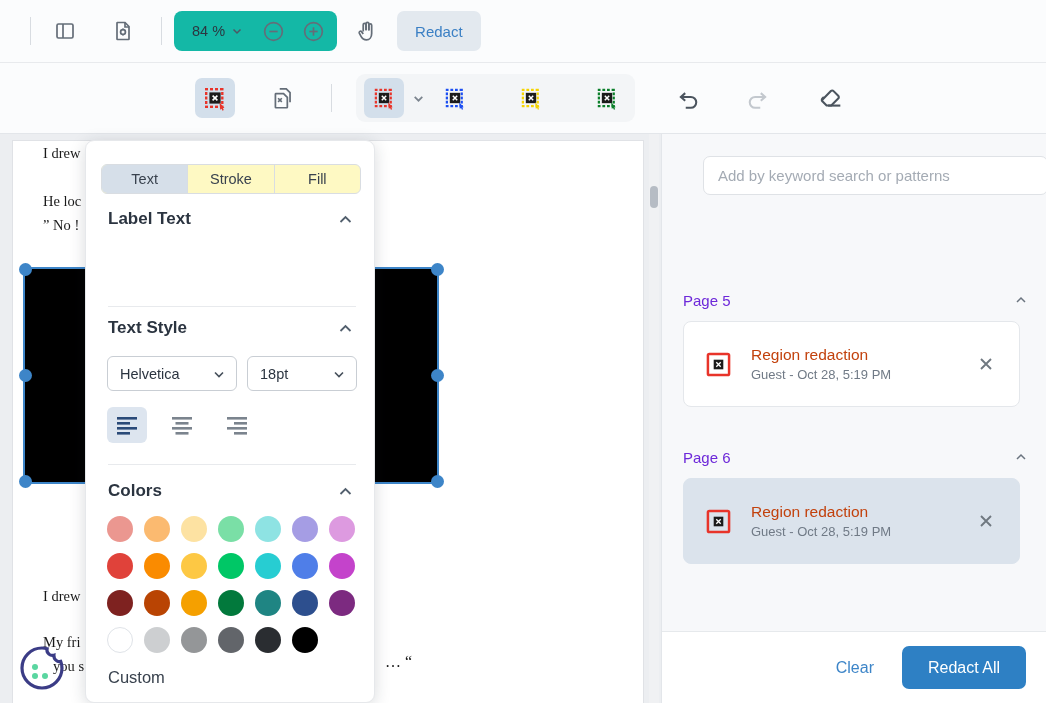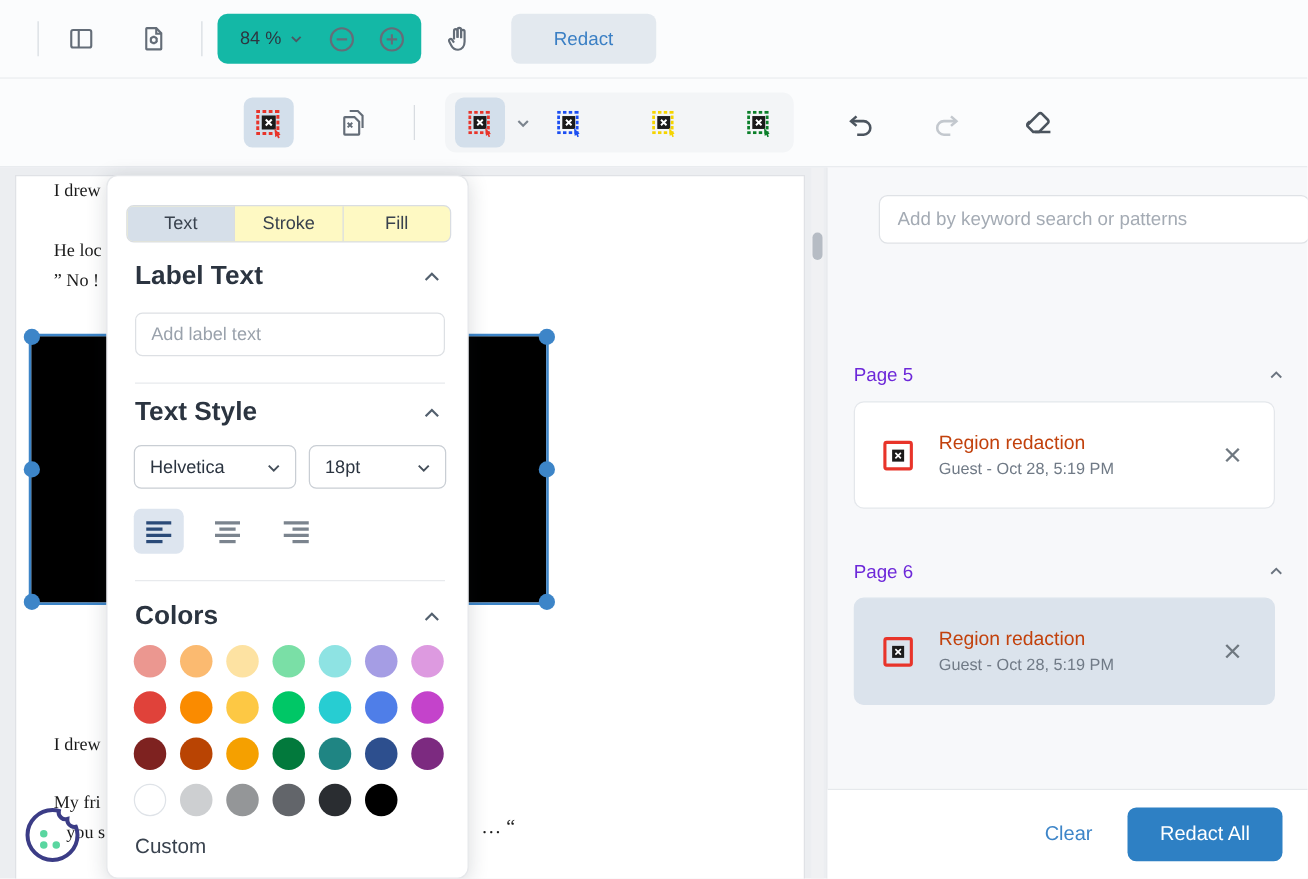--- a/index.html
+++ b/index.html
@@ -42,26 +42,26 @@
     height: 40px; padding: 0 4px;
     margin-left: 4px;
   }
   .zoom-value {
     display: flex; align-items: center; gap: 6px;
     font-size: 14.5px; color: #2d3640;
     padding: 0 10px 0 14px; cursor: pointer;
     height: 40px;
   }
   .redact-btn {
-    margin-left: 22px;
+    margin-left: 10px;
     background: #e3e9ef;
     color: #3a7fc4;
     font-size: 15px;
     border: none; border-radius: 7px;
-    height: 40px; padding: 0 34px;
+    height: 40px; padding: 0 18px;
     cursor: pointer;
     font-family: "Liberation Sans", sans-serif;
   }
 
   
   .toolbar-second {
     position: absolute; left: 0; top: 63px;
     width: 1046px; height: 71px;
     background: #fbfcfd;
     border-bottom: 1px solid #e3e6ea;
@@ -240,21 +240,21 @@
     border-right: 1px solid #d9dde2;
   }
   .seg-item:last-child { border-right: none; }
   .seg-item.active { background: #d6dfe9; }
   .section-head {
     position: absolute; left: 22px; width: 246px;
     display: flex; align-items: center; justify-content: space-between;
     cursor: pointer;
   }
   .section-head .st {
-    font-size: 21px; font-weight: bold; color: #2b3440;
+    font-size: 17px; font-weight: bold; color: #2b3440;
   }
   .label-input {
     position: absolute; left: 22px; top: 249px;
     width: 248px; height: 35px;
     border: 1px solid #dde0e4;
     border-radius: 6px;
     padding: 0 12px;
     font-size: 14.5px;
     color: #39424e;
     font-family: "Liberation Sans", sans-serif;
@@ -627,21 +627,20 @@
       <div class="seg-item">Fill</div>
     </div>
 
     <div class="section-head" style="top:68px;">
       <span class="st">Label Text</span>
       <svg width="17" height="17" viewBox="0 0 17 17" fill="none" stroke="#53606e" stroke-width="1.8">
           <path d="M3.5 11l5-5 5 5"></path>
         </svg>
     </div>
 
-    <input class="label-input" type="text" style="top: 109px;" placeholder="Add label text">
 
     <div class="hr-sep" style="top:165px;"></div>
 
     <div class="section-head" style="top:177px;">
       <span class="st">Text Style</span>
       <svg width="17" height="17" viewBox="0 0 17 17" fill="none" stroke="#53606e" stroke-width="1.8">
           <path d="M3.5 11l5-5 5 5"></path>
         </svg>
     </div>
 

